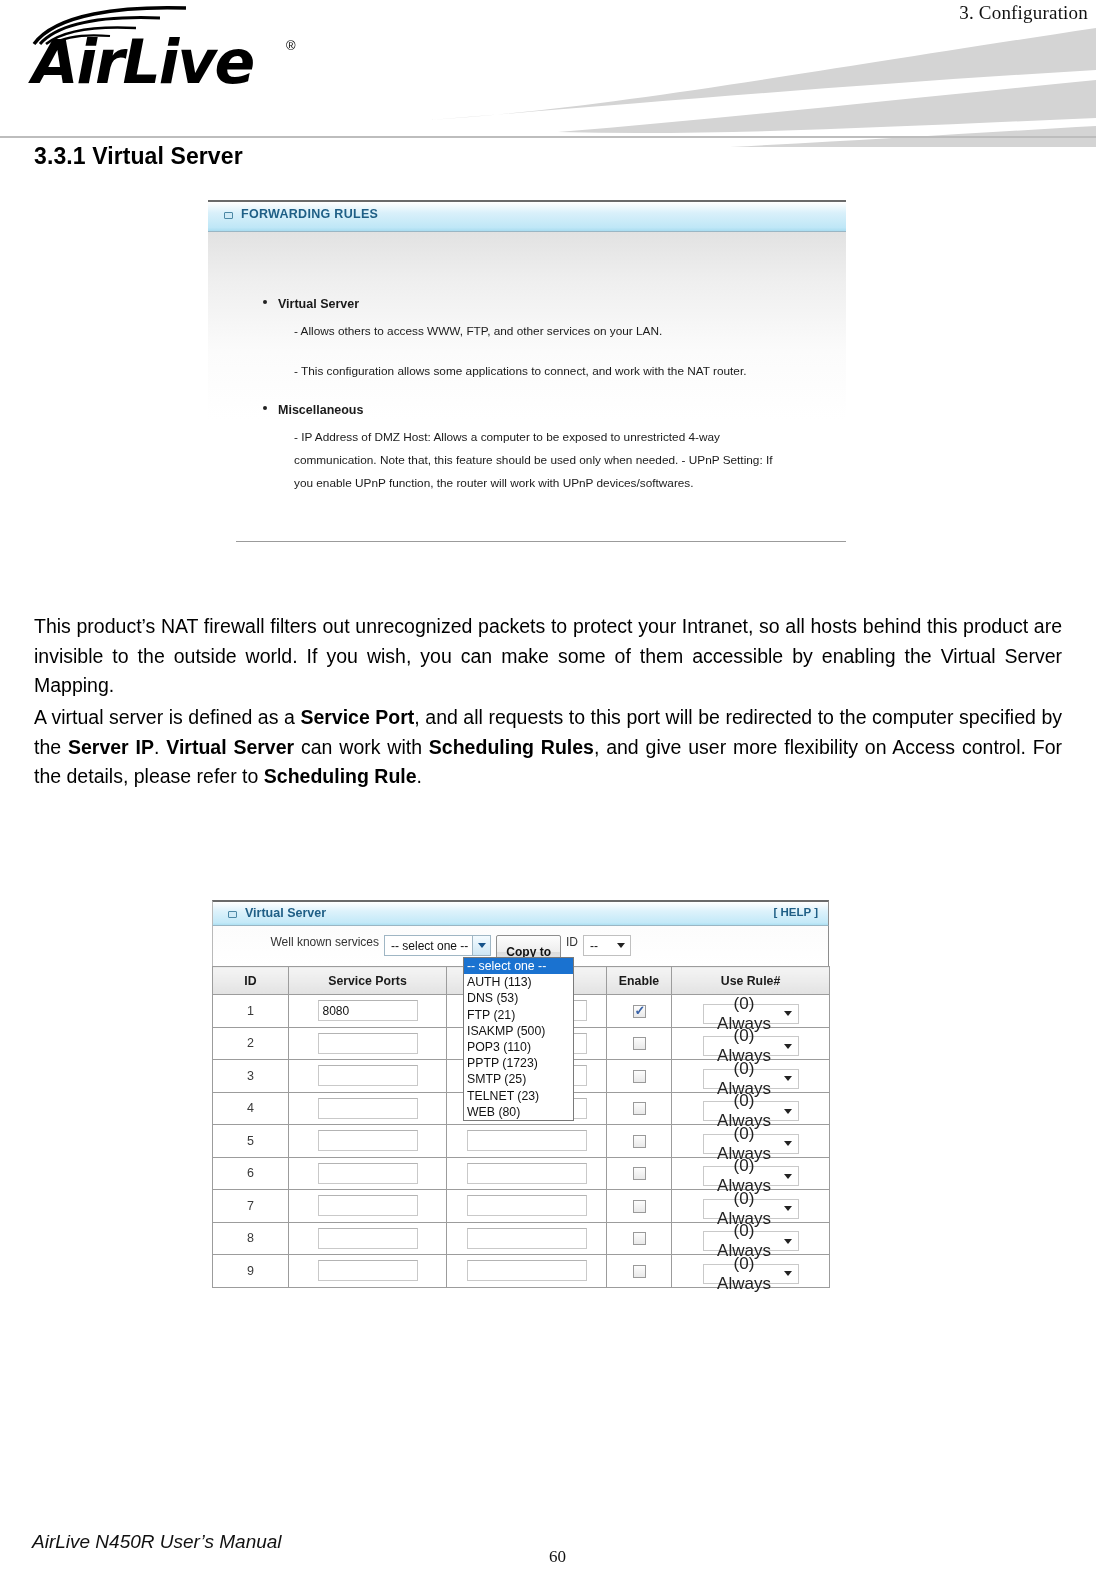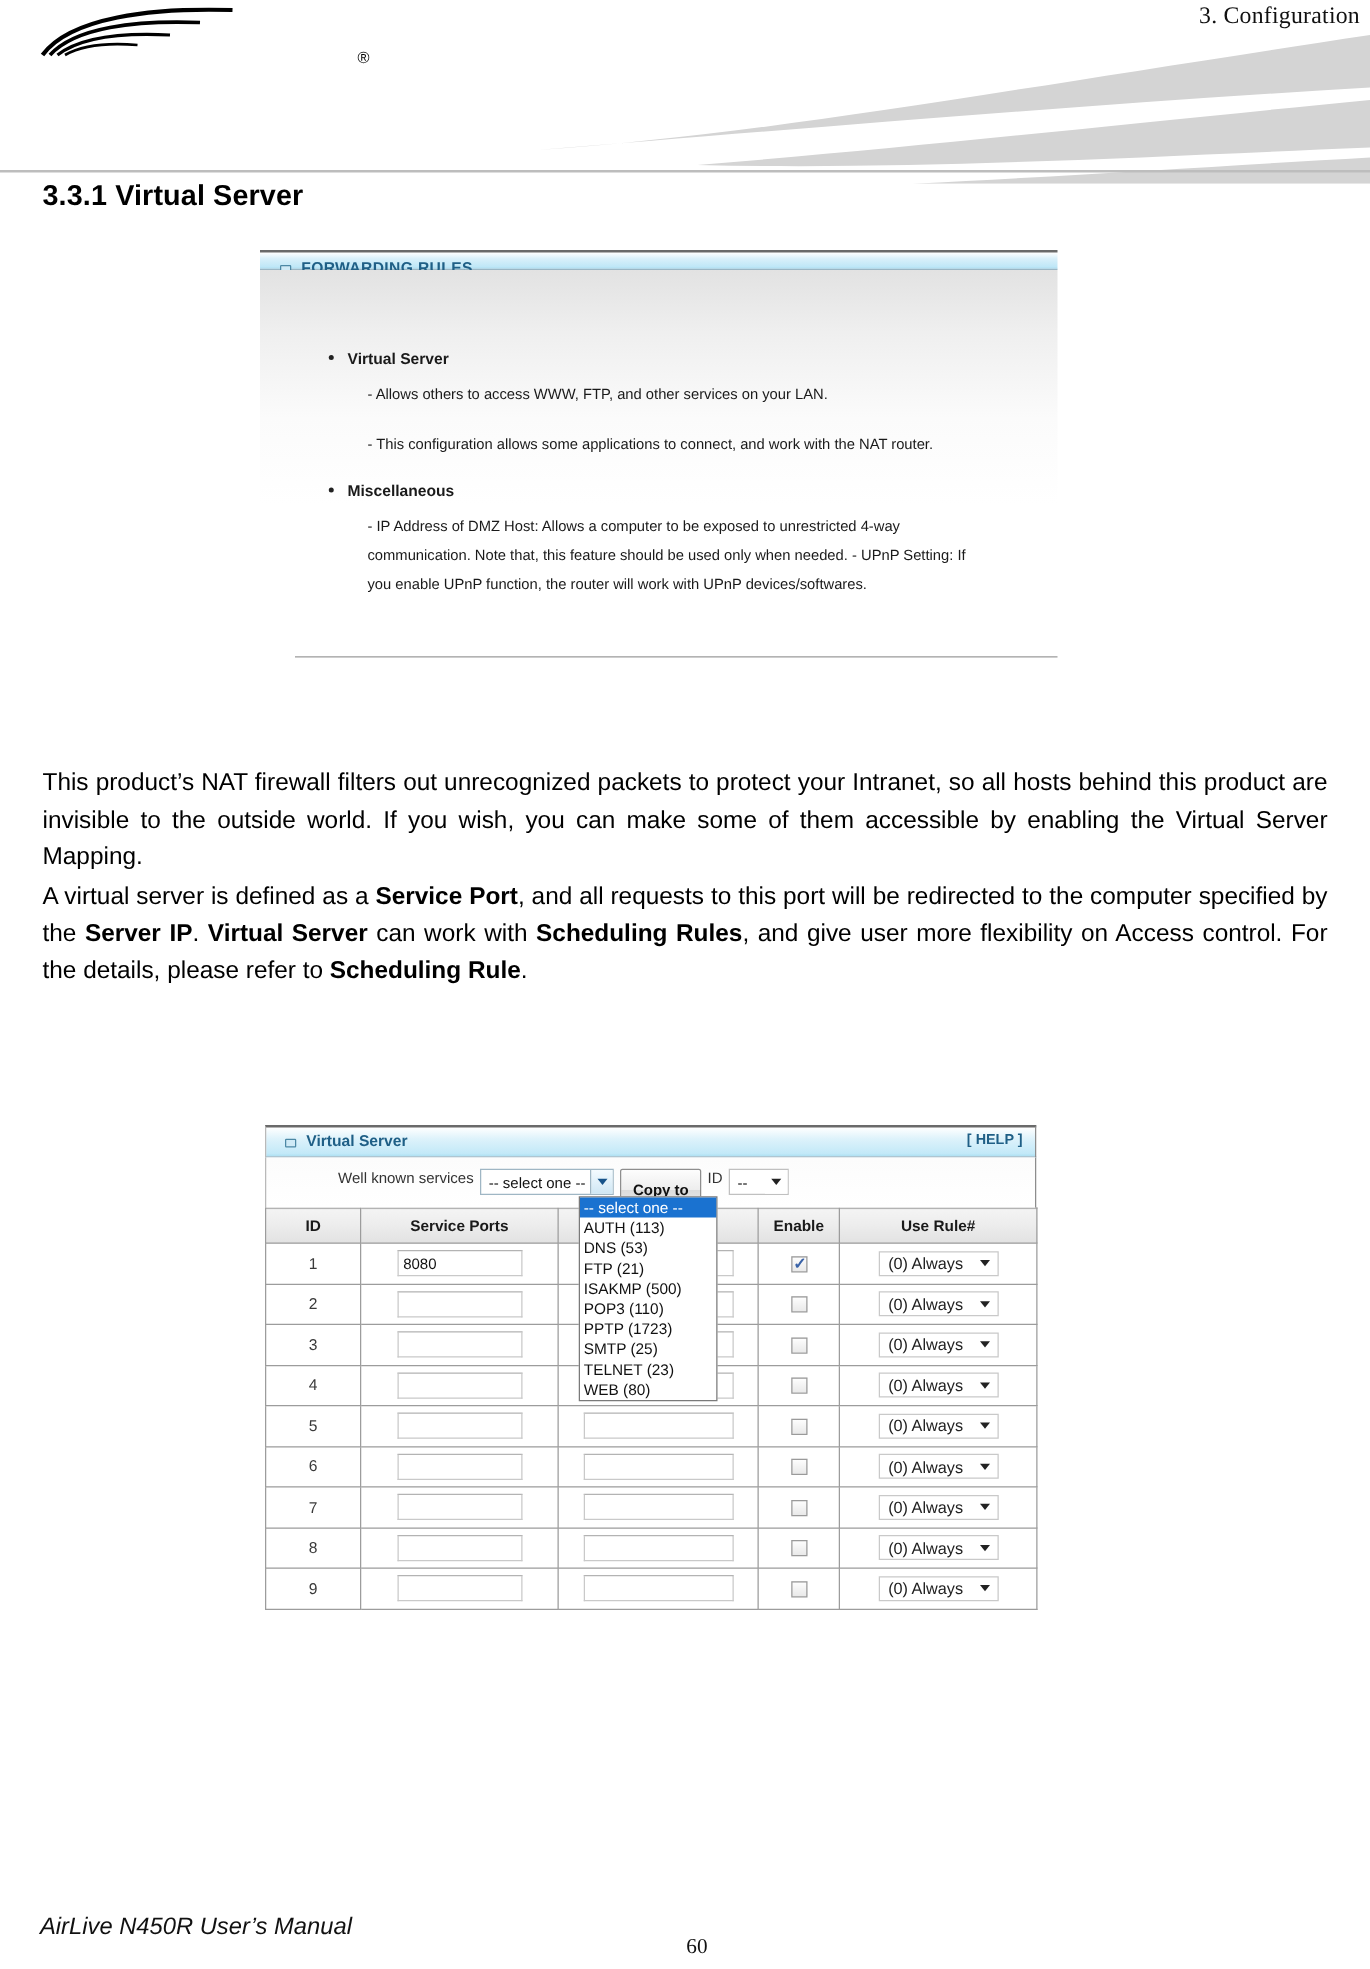--- a/index.html
+++ b/index.html
@@ -49,21 +49,21 @@
     font-size:23px; font-weight:bold; color:#000;
     letter-spacing:0.1px;
   }
 
   
   #panel-forwarding {
     position:absolute; left:208px; top:200px; width:638px; height:368px;
     background:#ffffff;
   }
   .panel-titlebar {
-    height:16px; position:relative;
+    height:32px; position:relative;
     background:linear-gradient(to bottom,#ffffff 0%,#d9f0fa 38%,#bfe7f7 88%,#a9dcf0 100%);
     border-top:2px solid #6a6a6a;
     border-bottom:1px solid #9ab6c4;
   }
   .panel-titlebar .bar-title {
     position:absolute; left:33px; top:5px;
     font-size:12.5px; font-weight:bold; color:#1f5f86;
     letter-spacing:0.3px;
   }
   .panel-titlebar .bar-icon {
@@ -214,21 +214,21 @@
     vertical-align:middle; position:relative;
   }
   .cb.checked::after {
     content:"✓"; position:absolute; left:1px; top:-3px;
     font-size:13px; color:#3a63a8; font-weight:bold;
   }
   .rule-select {
     position:relative; display:inline-flex; align-items:center; justify-content:flex-start;
     height:20px; width:96px;
     border:1px solid #c9c9c9; background:#ffffff;
-    font-size:13px; color:#222; padding:0 20px 0 7px;
+    font-size:17px; color:#222; padding:0 20px 0 7px;
   }
   .rule-select .sel-arrow-box {
     position:absolute; right:4px; top:0; bottom:0; width:12px;
     display:flex; align-items:center; justify-content:center;
   }
 
   
   #footer-rule {
     position:absolute; left:0; bottom:78px; width:1096px; height:0px;
   }
@@ -254,20 +254,21 @@
   <path d="M300 125 C 440 118, 560 110, 666 104 L666 125 Z" fill="#d4d4d4"></path>
 </svg>
 
 <div id="logo-wrap">
   <svg width="170" height="40" viewBox="0 0 170 40" style="position:absolute;left:8px;top:0;">
     <path d="M8 38 C 30 8, 95 0, 160 2" stroke="#000" stroke-width="3.4" fill="none"></path>
     <path d="M14 38 C 34 16, 82 10, 134 12" stroke="#000" stroke-width="3" fill="none"></path>
     <path d="M20 38 C 38 24, 72 20, 110 22" stroke="#000" stroke-width="2.6" fill="none"></path>
     <path d="M26 38 C 40 30, 60 28, 84 30" stroke="#000" stroke-width="2.2" fill="none"></path>
   </svg>
+  <div id="logo-text">AirLive</div>
   <div id="logo-reg">®</div>
 </div>
 
 <div id="header-rule"></div>
 
 <div id="section-heading">3.3.1 Virtual Server</div>
 
 <div id="panel-forwarding">
   <div class="panel-titlebar">
     <span class="bar-icon"></span>

